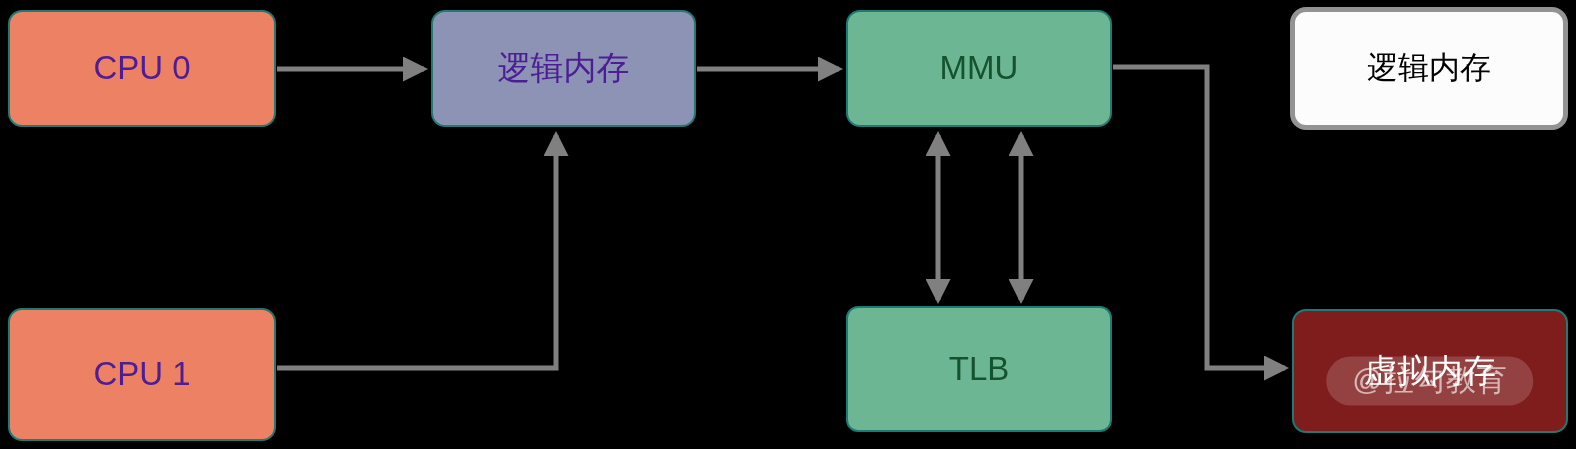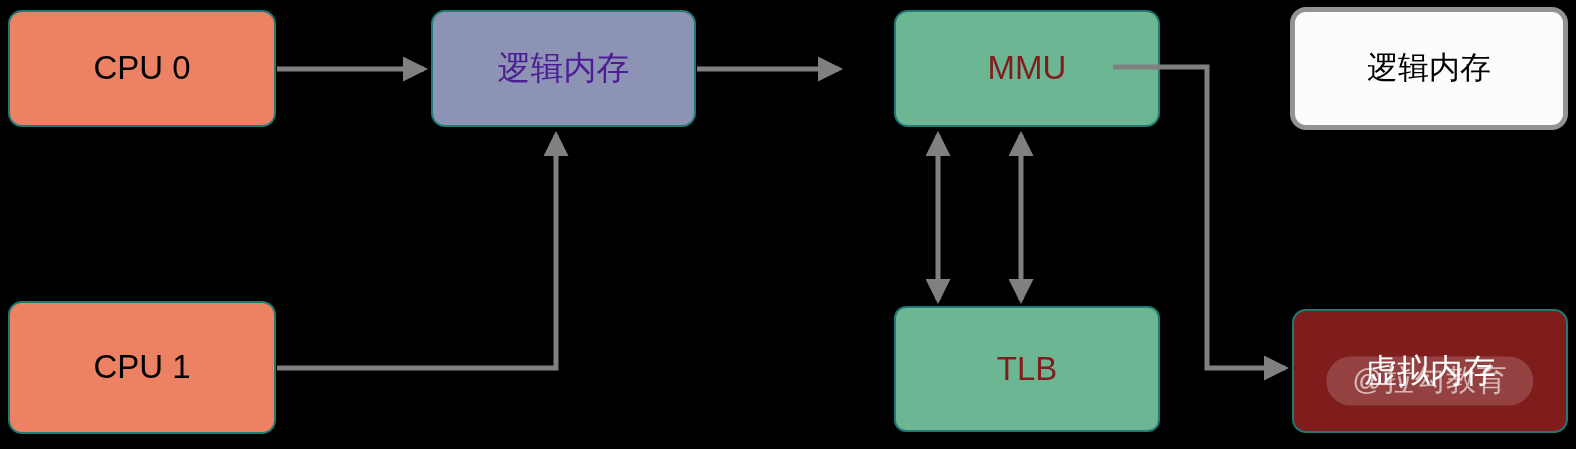--- a/index.html
+++ b/index.html
@@ -31,35 +31,34 @@
   }
   .node .node-label {
     display: block;
     position: relative;
     z-index: 2;
   }
   
   .node.cpu {
     background: #ED8163;
     border: 2px solid #1F7A74;
-    color: #000000;
+    color: #4c1d95;
     font-size: 33px;
   }
   .node.logical {
     background: #8D93B5;
     border: 2px solid #1F7A74;
     color: #4c1d95;
     font-size: 33px;
   }
   .node.green {
     background: #6CB694;
     border: 2px solid #1F7A74;
-    color: #7f1d1d;
+    color: #14532d;
     font-size: 33px;
-    margin-left: 48px;
   }
   .node.physical {
     background: #FCFCFC;
     border: 5px solid #939393;
     color: #000000;
     font-size: 31px;
     border-radius: 16px;
   }
   .node.virtual {
     background: #7f1d1d;
@@ -138,21 +137,21 @@
   </div>
 
   <div class="node green" style="left:846px; top:10px; width:266px; height:117px;">
     <span class="node-label">MMU</span>
   </div>
 
   <div class="node physical" style="left:1290px; top:7px; width:278px; height:123px;">
     <span class="node-label">逻辑内存</span>
   </div>
 
-  <div class="node cpu" style="left:8px; top:301px; width:268px; height:133px;align-items:center;">
+  <div class="node cpu" style="left:8px; top:308px; width:268px; height:133px;align-items:center;">
     <span class="node-label">CPU 1</span>
   </div>
 
   <div class="node green" style="left:846px; top:306px; width:266px; height:126px;border-radius:12px;">
     <span class="node-label">TLB</span>
   </div>
 
   <div class="node virtual" style="left:1292px; top:309px; width:276px; height:124px;">
     <span class="node-label">虚拟内存</span>
     <span class="watermark">@拉勾教育</span>

